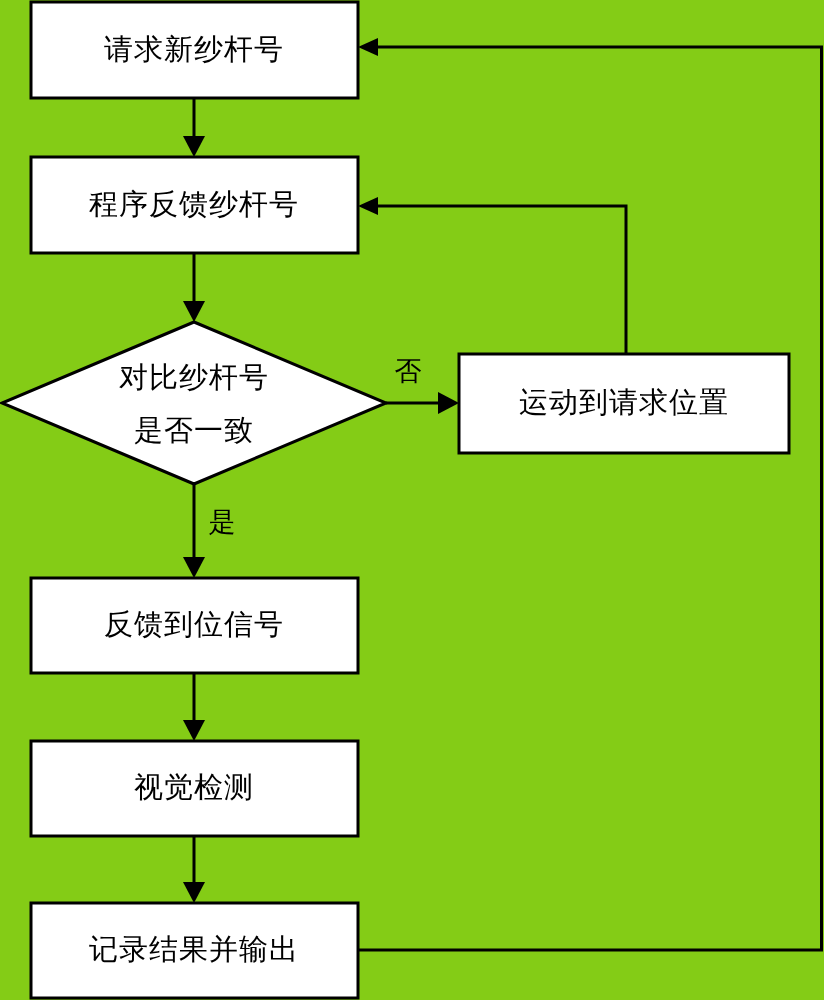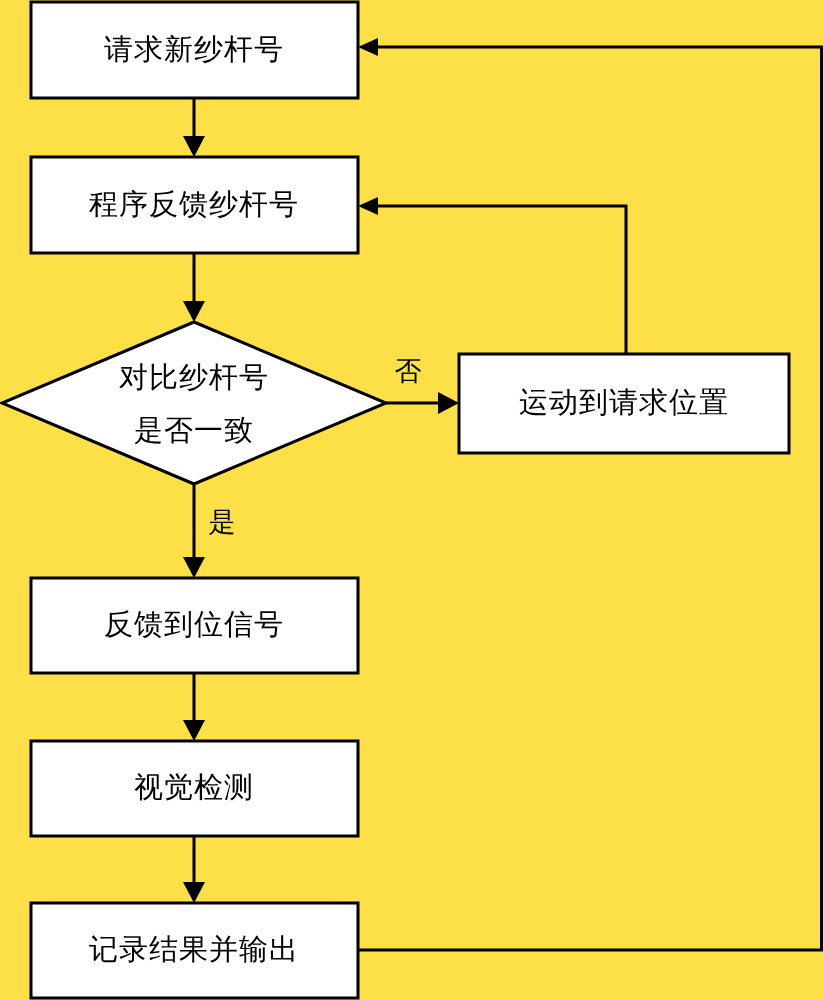--- a/index.html
+++ b/index.html
@@ -10,21 +10,21 @@
   body {
     width: 824px;
     height: 1000px;
     overflow: hidden;
     font-family: "DejaVu Serif", "Liberation Serif", serif;
   }
   #flowchart-root {
     position: relative;
     width: 824px;
     height: 1000px;
-    background: #fde047;
+    background: #84cc16;
   }
   svg.chart-canvas {
     display: block;
     width: 824px;
     height: 1000px;
   }
   .node-shape {
     fill: #ffffff;
     stroke: #000000;
     stroke-width: 3;

